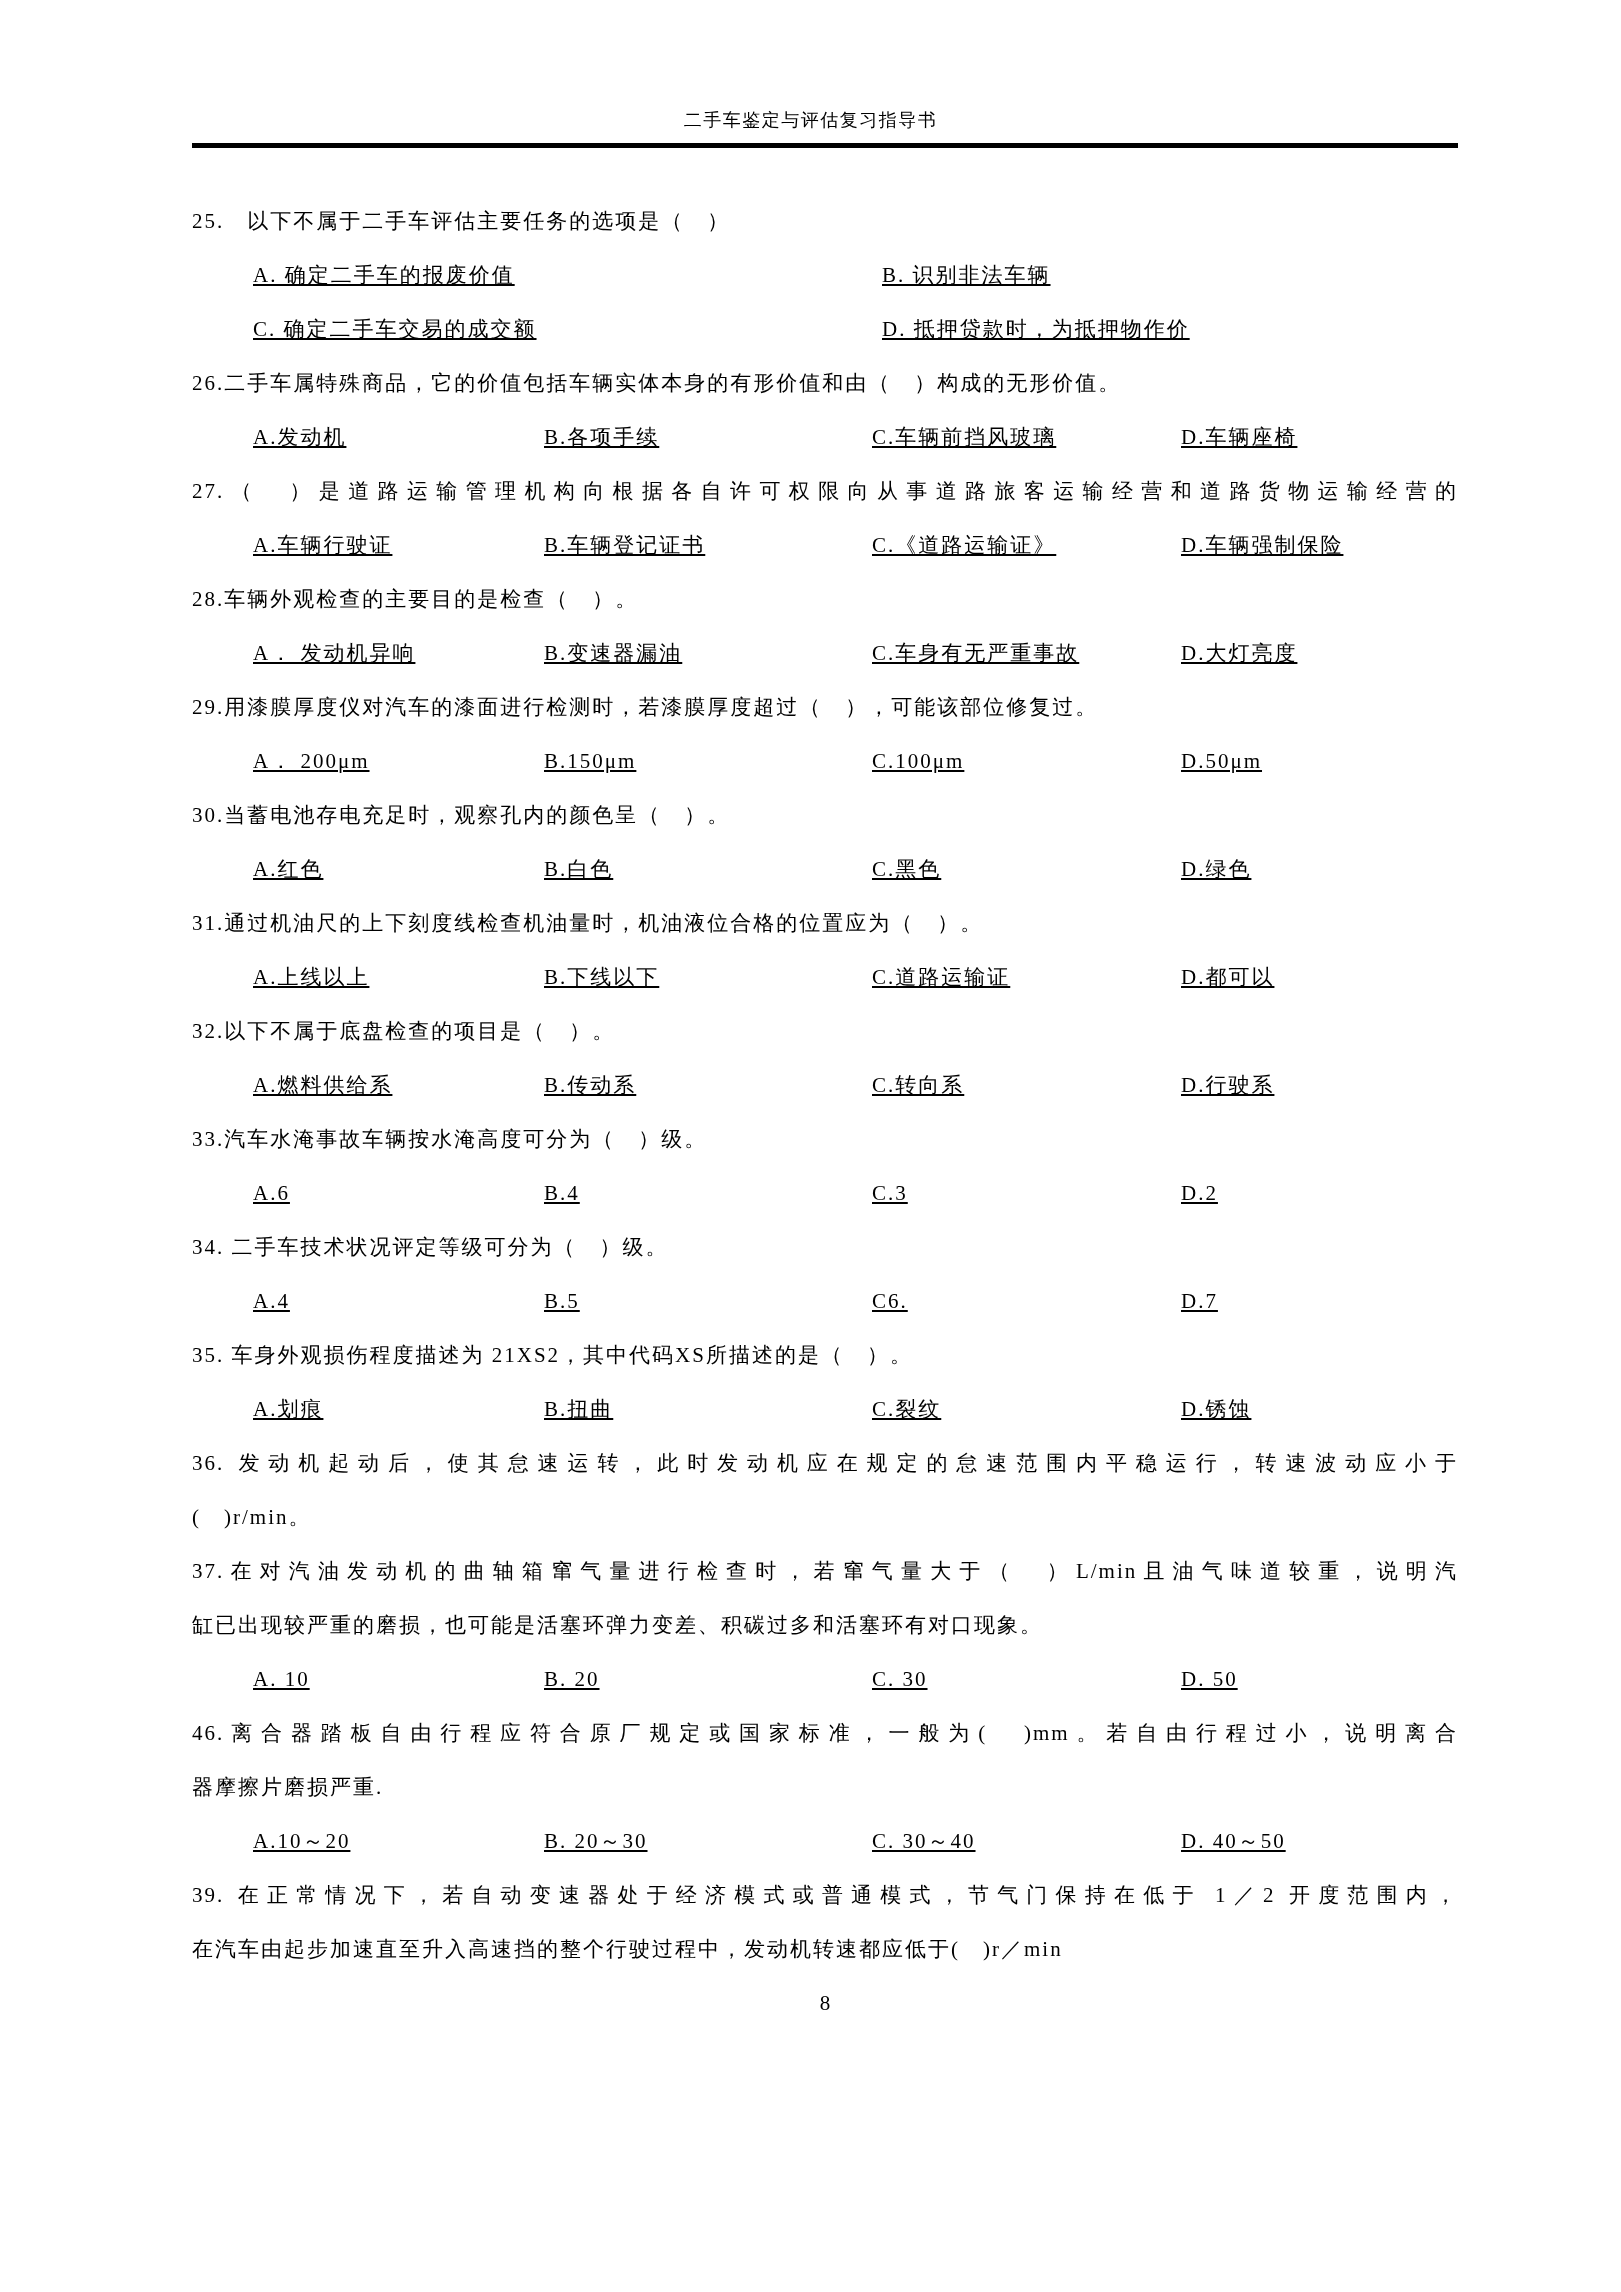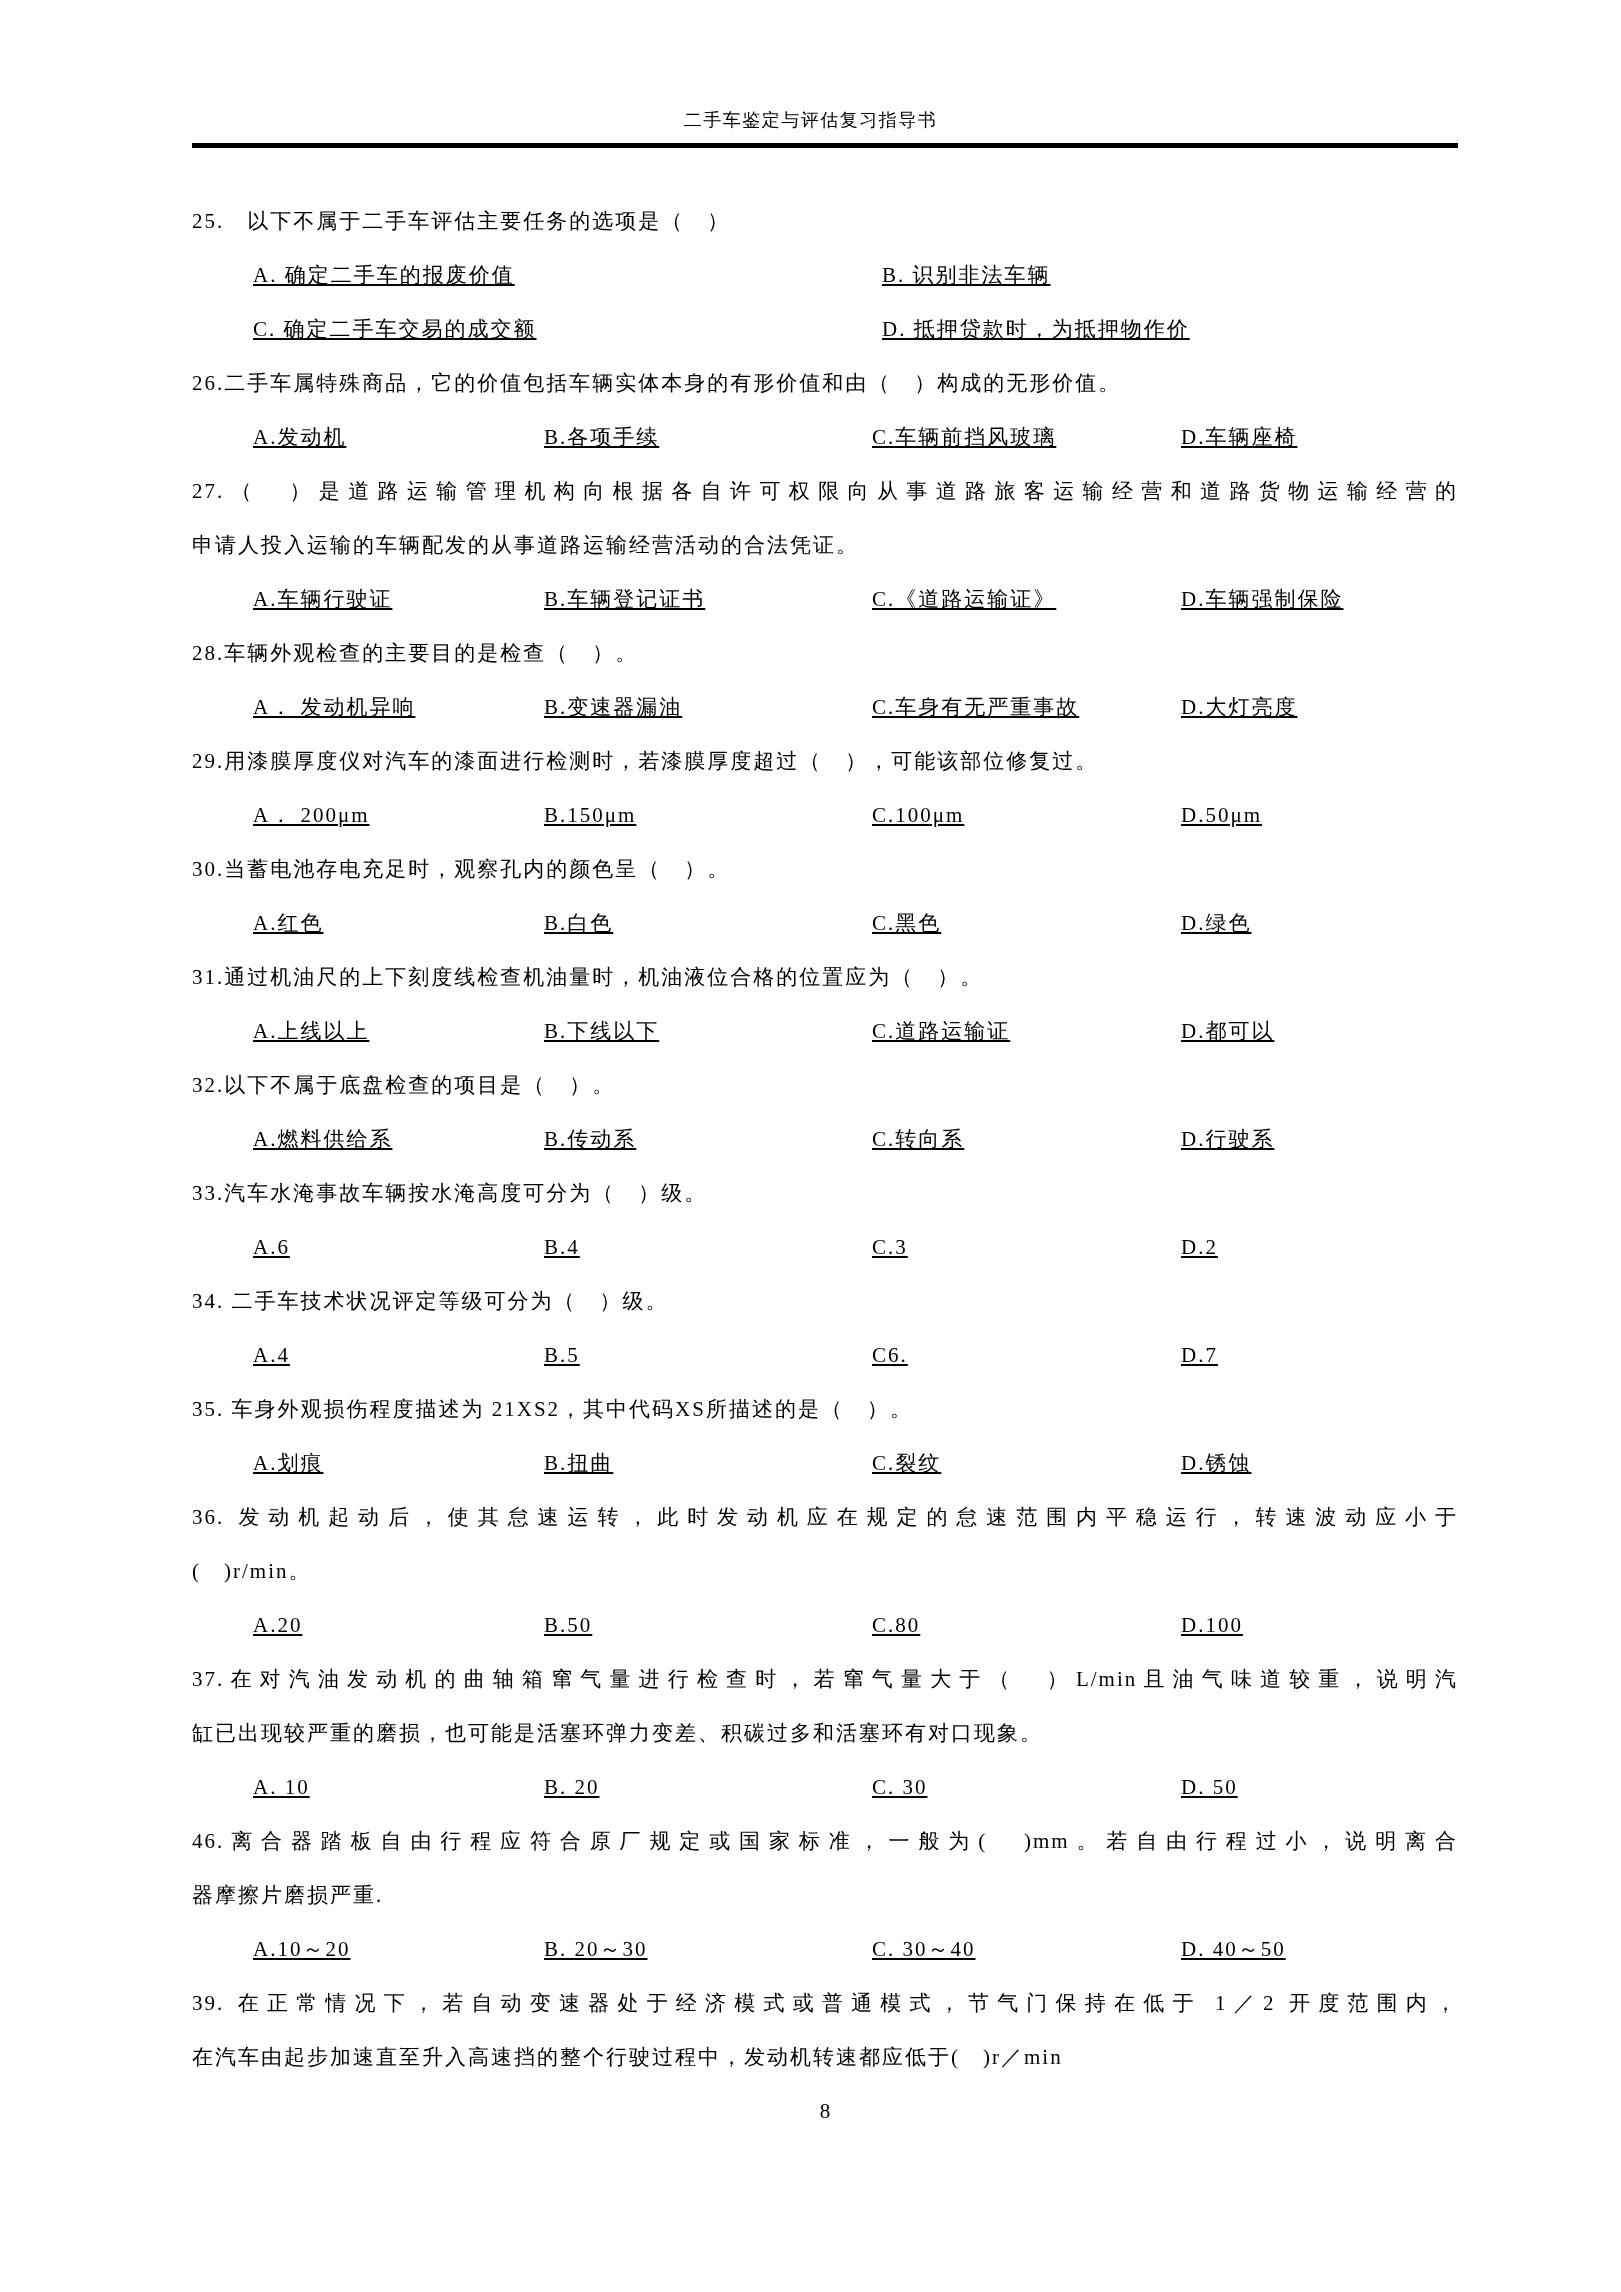--- a/index.html
+++ b/index.html
@@ -68,21 +68,20 @@
 
     <div class="line">26.二手车属特殊商品，它的价值包括车辆实体本身的有形价值和由（　）构成的无形价值。</div>
     <div class="line">
       <span class="opt ca">A.发动机</span>
       <span class="opt cb">B.各项手续</span>
       <span class="opt cc">C.车辆前挡风玻璃</span>
       <span class="opt cd">D.车辆座椅</span>
     </div>
 
     <div class="line just">27.（　）是道路运输管理机构向根据各自许可权限向从事道路旅客运输经营和道路货物运输经营的</div>
-    <div class="line">申请人投入运输的车辆配发的从事道路运输经营活动的合法凭证。</div>
     <div class="line">
       <span class="opt ca">A.车辆行驶证</span>
       <span class="opt cb">B.车辆登记证书</span>
       <span class="opt cc">C.《道路运输证》</span>
       <span class="opt cd">D.车辆强制保险</span>
     </div>
 
     <div class="line">28.车辆外观检查的主要目的是检查（　）。</div>
     <div class="line">
       <span class="opt ca">A． 发动机异响</span>
@@ -142,26 +141,20 @@
     <div class="line">35. 车身外观损伤程度描述为 21XS2，其中代码XS所描述的是（　）。</div>
     <div class="line">
       <span class="opt ca">A.划痕</span>
       <span class="opt cb">B.扭曲</span>
       <span class="opt cc">C.裂纹</span>
       <span class="opt cd">D.锈蚀</span>
     </div>
 
     <div class="line just">36. 发动机起动后，使其怠速运转，此时发动机应在规定的怠速范围内平稳运行，转速波动应小于</div>
     <div class="line">(　)r/min。</div>
-    <div class="line">
-      <span class="opt ca">A.20</span>
-      <span class="opt cb">B.50</span>
-      <span class="opt cc">C.80</span>
-      <span class="opt cd">D.100</span>
-    </div>
 
     <div class="line just">37.在对汽油发动机的曲轴箱窜气量进行检查时，若窜气量大于（　）L/min且油气味道较重，说明汽</div>
     <div class="line">缸已出现较严重的磨损，也可能是活塞环弹力变差、积碳过多和活塞环有对口现象。</div>
     <div class="line">
       <span class="opt ca">A. 10</span>
       <span class="opt cb">B. 20</span>
       <span class="opt cc">C. 30</span>
       <span class="opt cd">D. 50</span>
     </div>
 

